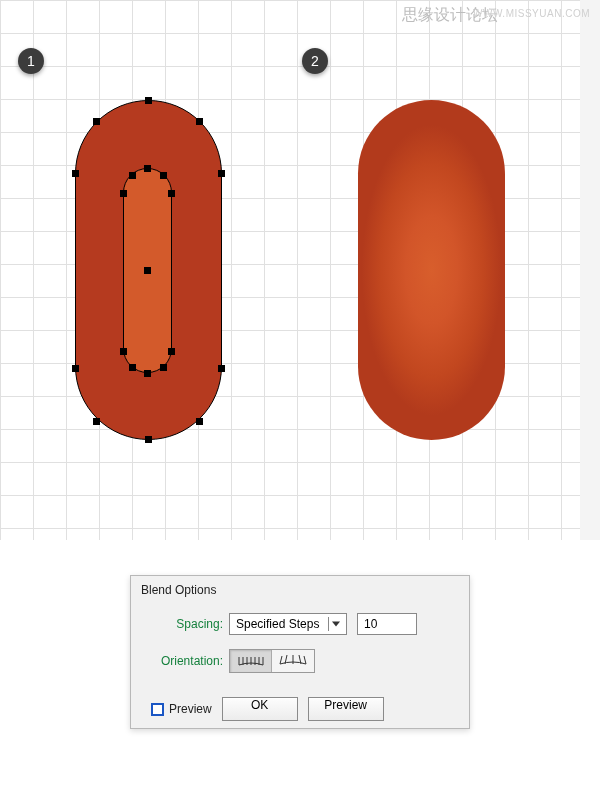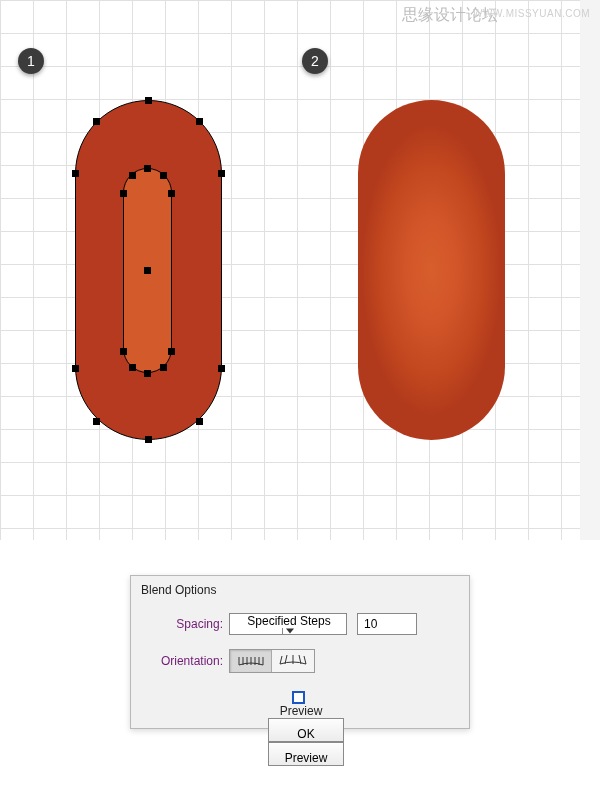--- a/index.html
+++ b/index.html
@@ -52,51 +52,51 @@
   
   .dialog {
     position: absolute; left: 130px; top: 575px; width: 340px; height: 154px;
     border: 1px solid #b8b8b8; background: #f1f1f1;
     box-shadow: 0 2px 6px rgba(0,0,0,0.15);
   }
   .dialog-title { padding: 7px 10px 6px 10px; font-size: 12px; color: #222; }
   .dialog-body { padding: 10px 18px 0 18px; }
 
   .row { display: flex; align-items: center; margin-bottom: 14px; }
-  .row .label { width: 80px; text-align: right; padding-right: 6px; color: #701a75; }
+  .row .label { width: 80px; text-align: right; padding-right: 6px; color: #15803d; }
 
   .dropdown {
     display: flex; align-items: center; justify-content: space-between;
     width: 118px; height: 22px; border: 1px solid #888; background: #fff;
-    padding: 0 4px 0 6px; font-size: 12px; flex-direction: column;
+    padding: 0 4px 0 6px; font-size: 12px;
   }
   .dropdown .arrow { width: 14px; height: 14px; border-left: 1px solid #888; display:flex; align-items:center; justify-content:center;}
   .dropdown .arrow svg { width: 8px; height: 6px; }
 
   .textfield {
     width: 60px; height: 22px; border: 1px solid #888; background: #fff;
     padding: 4px 6px; margin-left: 10px; display:flex; align-items:center; font-size:12px;
   }
 
   .orient-group { display: flex; border: 1px solid #999; background:#e4e4e4; height:24px;}
   .orient-btn {
     width: 42px; height: 22px; display: flex; align-items: center; justify-content: center;
     border-right: 1px solid #aaa; position:relative;
   }
   .orient-btn:last-child { border-right: none; background:#f4f4f4;}
   .orient-btn.active { background: #d8d8d8; box-shadow: inset 1px 1px 2px rgba(0,0,0,0.15);}
   .orient-icon { width: 28px; height: 12px; }
 
-  .bottom-row { display: flex; align-items: center; margin-top: 18px; padding-left: 2px; flex-direction: column;}
+  .bottom-row { display: flex; align-items: center; margin-top: 24px; padding-left: 2px;}
   .checkbox { width: 13px; height: 13px; border: 2px solid #1a56c4; background: #fff; margin-right: 5px; }
   .preview-label { color: #222; }
 
   .btn {
     width: 76px; height: 24px; border: 1px solid #8a8a8a; background: linear-gradient(#fdfdfd,#ececec);
-    display: flex; align-items: flex-end; justify-content: center; font-size: 12px; margin-left: 10px;
+    display: flex; align-items: flex-start; justify-content: center; font-size: 12px; margin-left: 10px;
     box-shadow: 0 1px 0 #fff inset;
   }
   .btn:first-of-type { margin-left: 60px; }
 </style>
 </head>
 <body>
 
 <div class="canvas-area">
   <div class="grid"></div>
 

